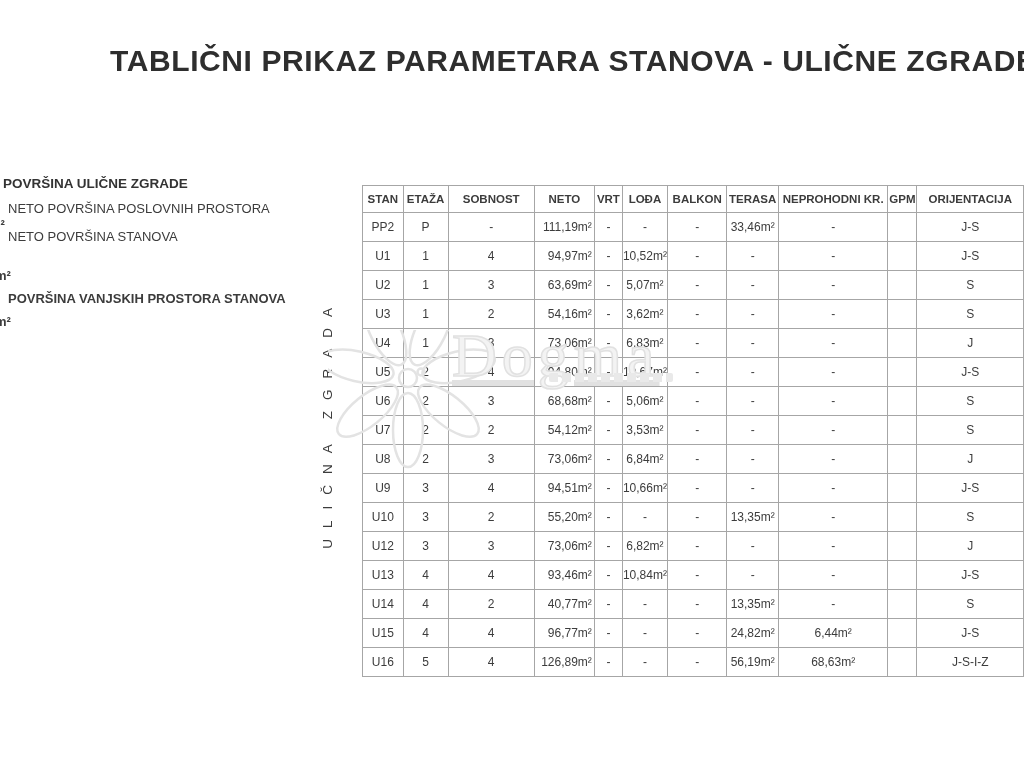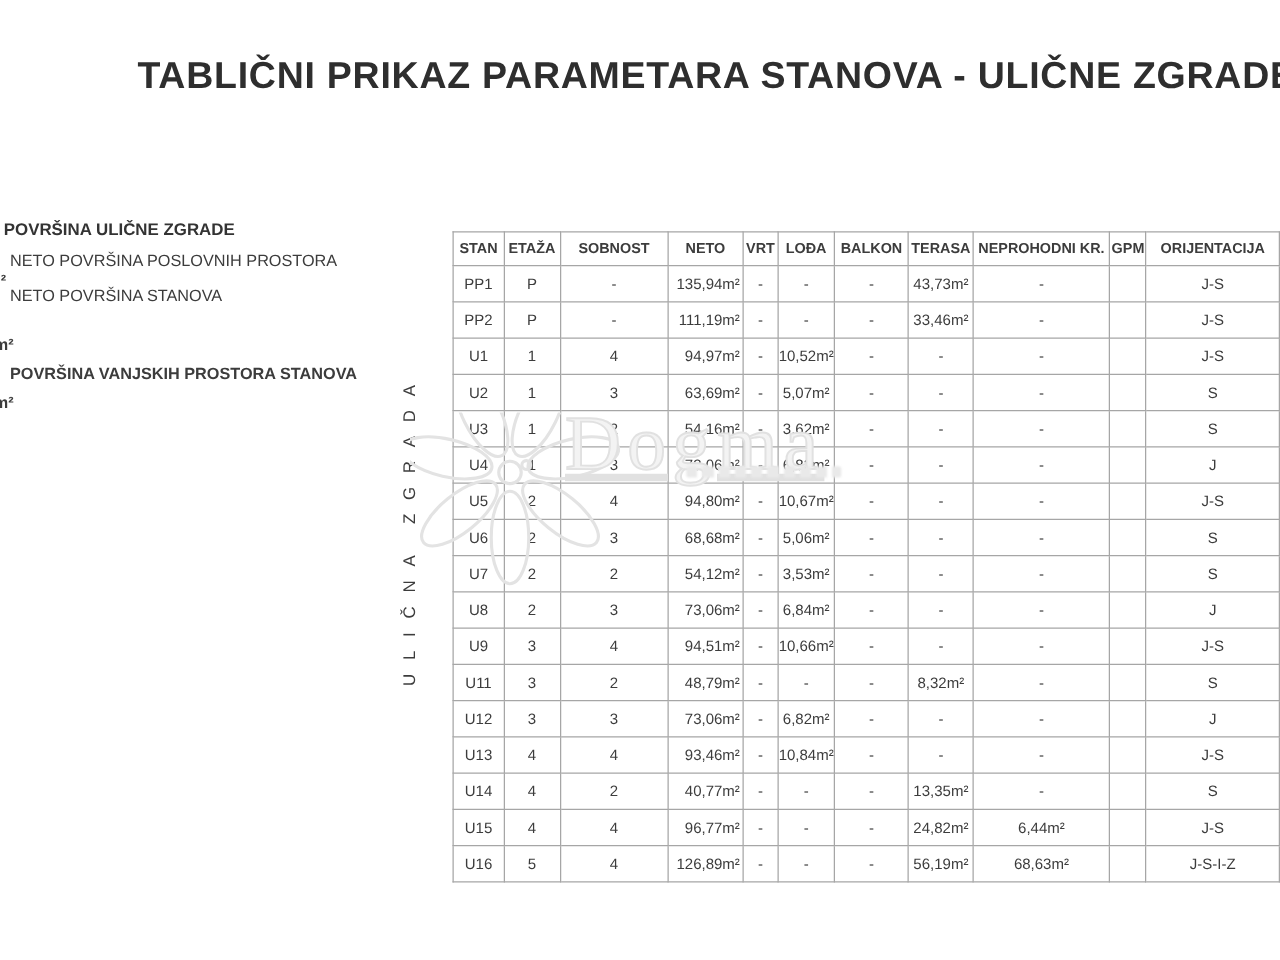--- a/index.html
+++ b/index.html
@@ -131,33 +131,20 @@
           <th>LOĐA</th>
           <th>BALKON</th>
           <th>TERASA</th>
           <th>NEPROHODNI KR.</th>
           <th>GPM</th>
           <th>ORIJENTACIJA</th>
         </tr>
     </thead>
     <tbody>
         <tr>
-          <td>PP1</td>
-          <td>P</td>
-          <td>-</td>
-          <td class="num">135,94m²</td>
-          <td>-</td>
-          <td>-</td>
-          <td>-</td>
-          <td>43,73m²</td>
-          <td>-</td>
-          <td></td>
-          <td>J-S</td>
-        </tr>
-        <tr>
           <td>PP2</td>
           <td>P</td>
           <td>-</td>
           <td class="num">111,19m²</td>
           <td>-</td>
           <td>-</td>
           <td>-</td>
           <td>33,46m²</td>
           <td>-</td>
           <td></td>
@@ -274,28 +261,28 @@
           <td class="num">94,51m²</td>
           <td>-</td>
           <td>10,66m²</td>
           <td>-</td>
           <td>-</td>
           <td>-</td>
           <td></td>
           <td>J-S</td>
         </tr>
         <tr>
-          <td>U11</td>
-          <td>3</td>
-          <td>2</td>
-          <td class="num">48,79m²</td>
-          <td>-</td>
-          <td>-</td>
-          <td>-</td>
-          <td>8,32m²</td>
+          <td>U10</td>
+          <td>3</td>
+          <td>2</td>
+          <td class="num">55,20m²</td>
+          <td>-</td>
+          <td>-</td>
+          <td>-</td>
+          <td>13,35m²</td>
           <td>-</td>
           <td></td>
           <td>S</td>
         </tr>
         <tr>
           <td>U12</td>
           <td>3</td>
           <td>3</td>
           <td class="num">73,06m²</td>
           <td>-</td>

